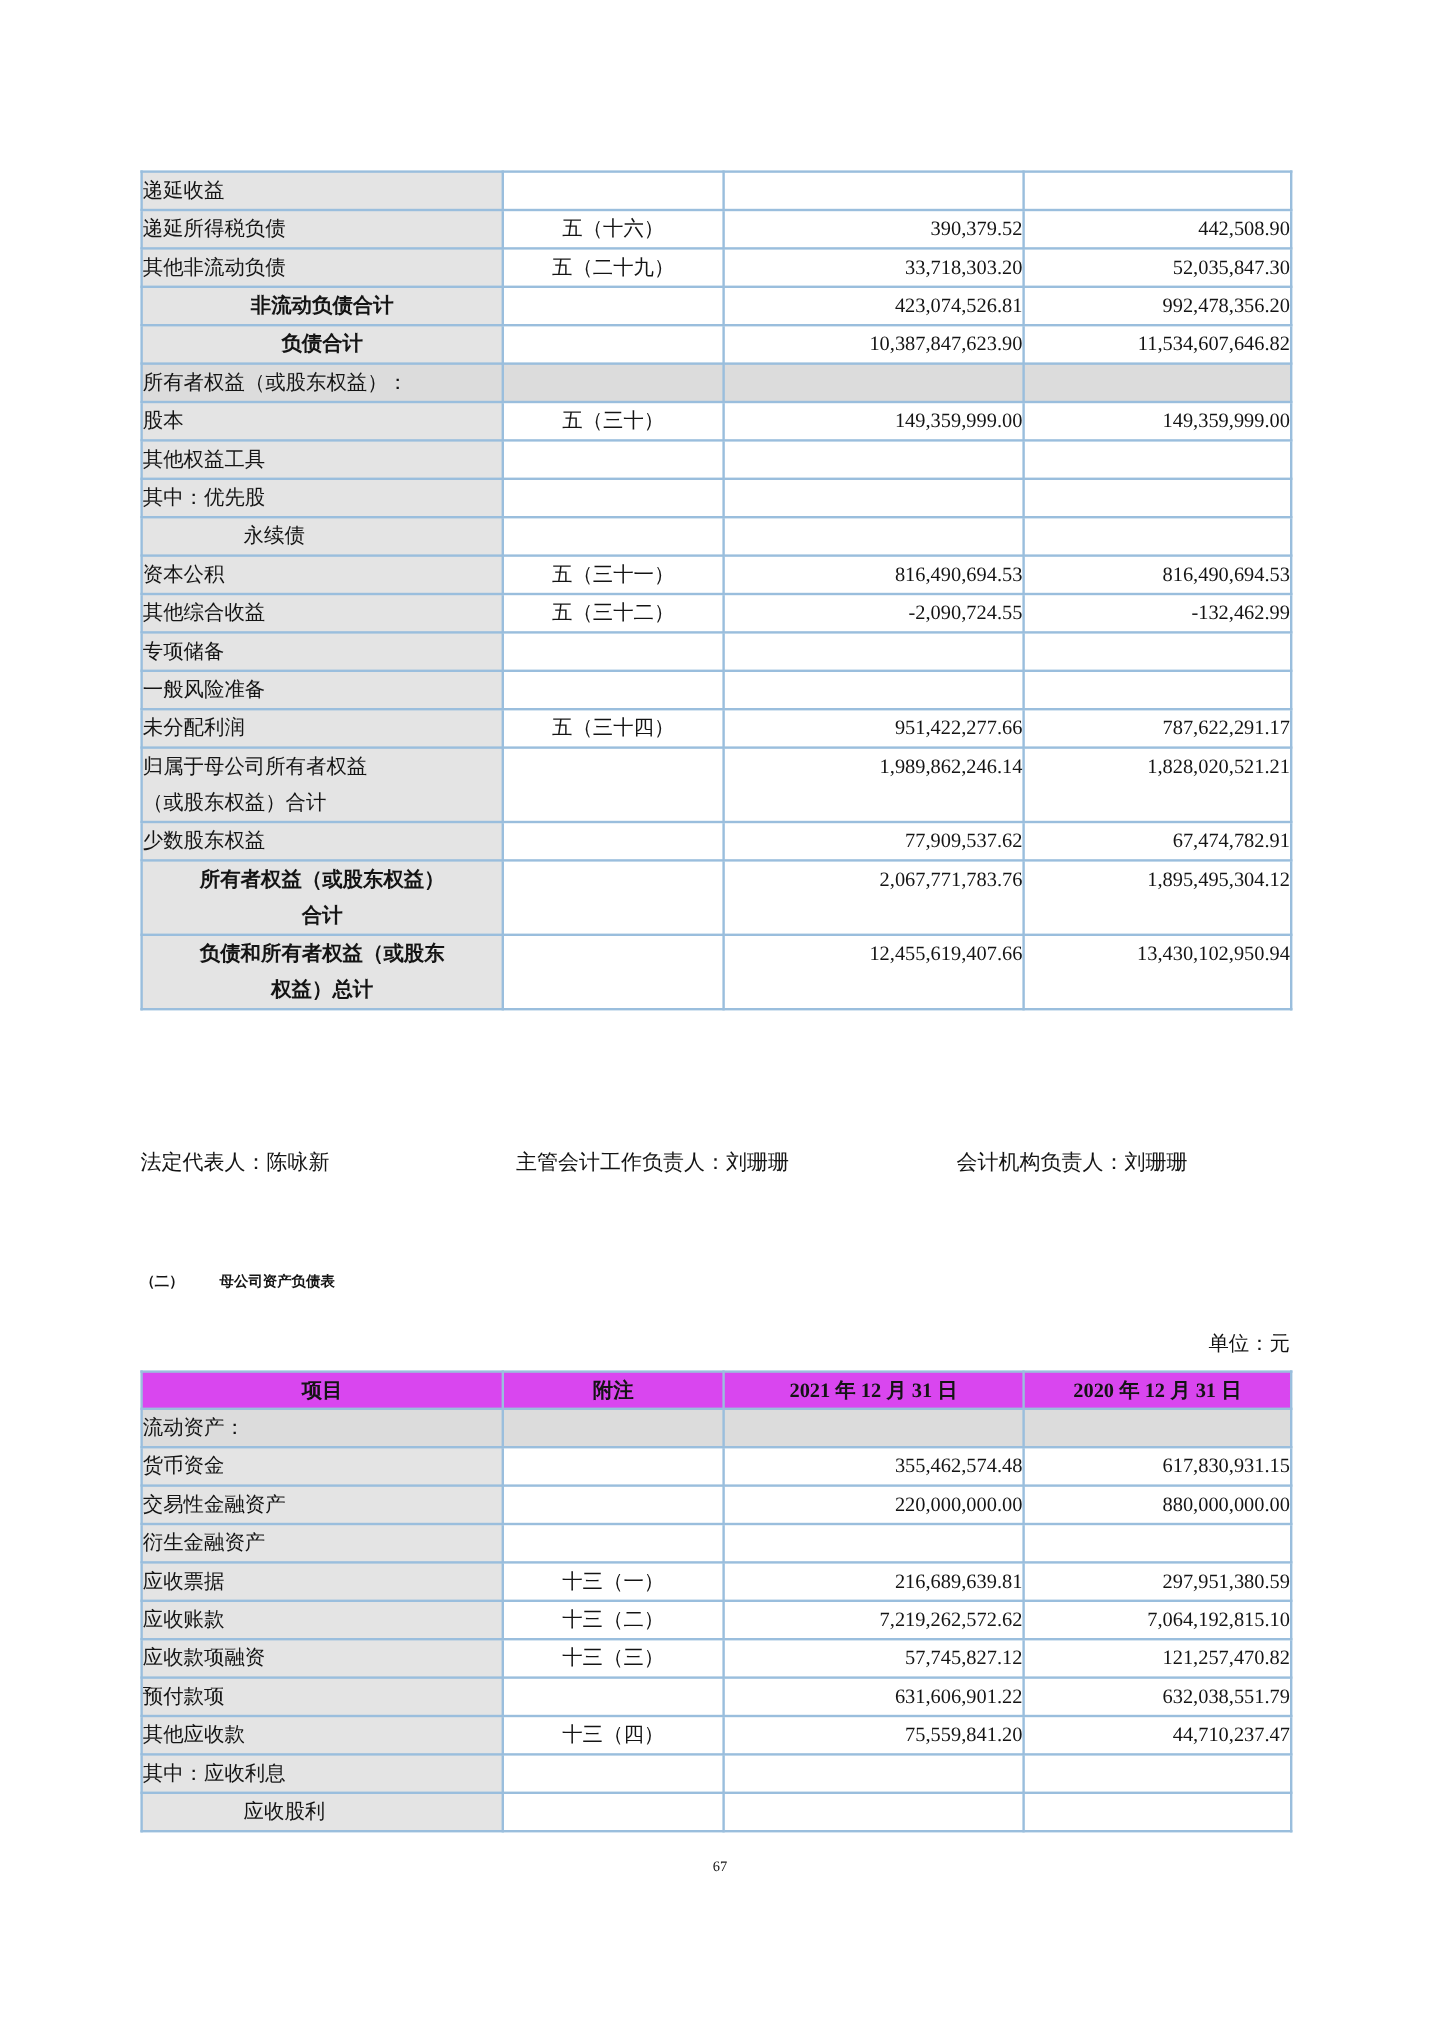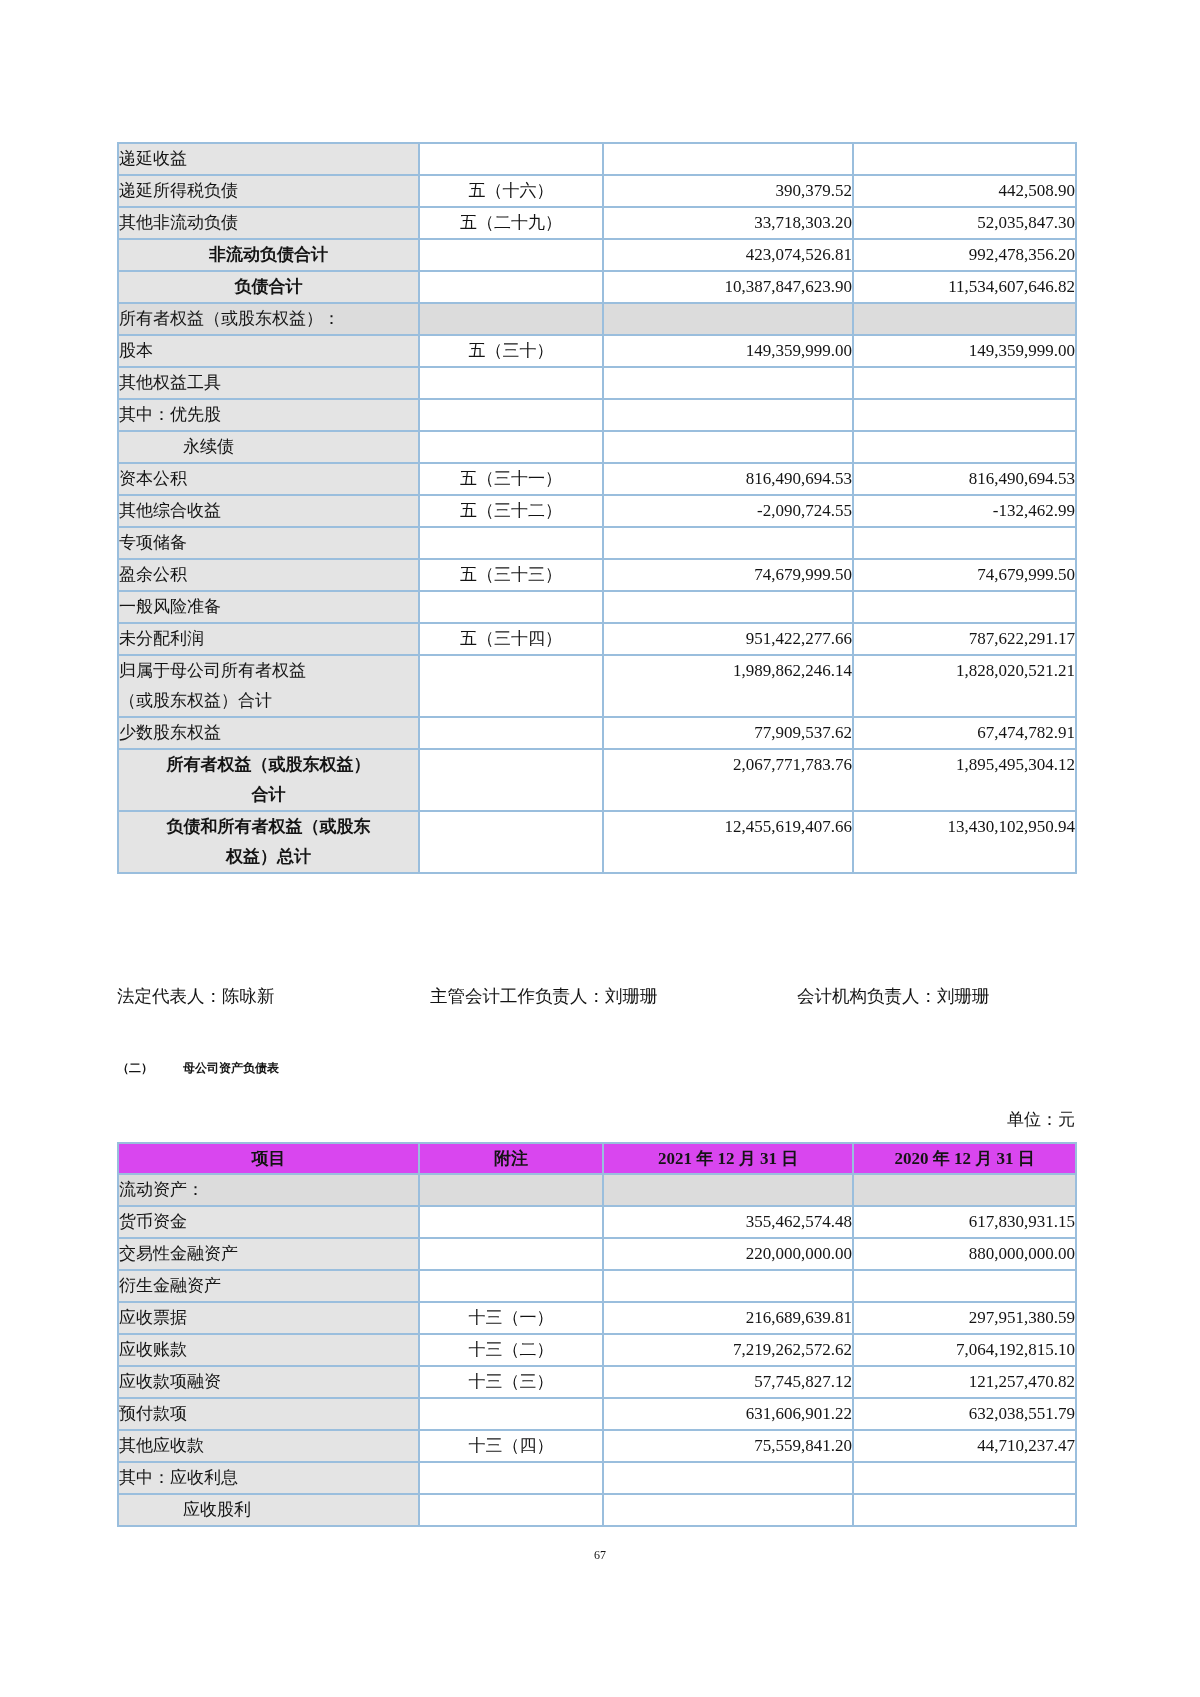--- a/index.html
+++ b/index.html
@@ -15,23 +15,23 @@
   #t1{top:142px;}
   #t2{top:1142px;}
   .sheet td,.sheet th{border:2px solid #9abedd;padding:0;vertical-align:top;}
   .sheet td{height:30px;line-height:30px;}
   .c-item{background:#e4e4e4;padding-left:10px;white-space:pre-line;text-align:left;}
   .c-note{text-align:center;}
   .c-v1,.c-v2{text-align:right;padding-right:14px;}
   tr.total .c-item{text-align:center;font-weight:bold;padding-left:0;}
   tr.section td{background:#dcdcdc;}
   tr.section .c-item{font-weight:normal;}
-  tr.indent .c-item{padding-left:64px;}
+  tr.indent .c-item{padding-left:84px;}
   #t2 thead th{height:29px;line-height:29px;background:#d946ef;font-weight:bold;text-align:center;}
-  .signatures{position:absolute;top:956px;left:117px;width:958px;height:26px;font-size:17.5px;margin-top:28px;}
+  .signatures{position:absolute;top:956px;left:117px;width:958px;height:26px;font-size:17.5px;}
   .sig{position:absolute;top:0;white-space:nowrap;}
   .sig.s1{left:0;}
   .sig.s2{left:313px;}
   .sig.s3{left:680px;}
   .heading2{position:absolute;top:1060px;left:117px;font-weight:bold;font-size:12px;white-space:nowrap;}
   .heading2 .hnum{margin-right:30px;}
   .unit{position:absolute;top:1108px;right:125px;font-size:17px;}
   .pageno{position:absolute;top:1548px;left:0;width:1200px;text-align:center;font-size:12px;}
 </style>
 </head>
@@ -117,26 +117,20 @@
           <td class="c-item">其他综合收益</td>
           <td class="c-note">五（三十二）</td>
           <td class="c-v1">-2,090,724.55</td>
           <td class="c-v2">-132,462.99</td>
         </tr>
         <tr>
           <td class="c-item">专项储备</td>
           <td class="c-note"></td>
           <td class="c-v1"></td>
           <td class="c-v2"></td>
-        </tr>
-        <tr>
-          <td class="c-item">盈余公积</td>
-          <td class="c-note">五（三十三）</td>
-          <td class="c-v1">74,679,999.50</td>
-          <td class="c-v2">74,679,999.50</td>
         </tr>
         <tr>
           <td class="c-item">一般风险准备</td>
           <td class="c-note"></td>
           <td class="c-v1"></td>
           <td class="c-v2"></td>
         </tr>
         <tr>
           <td class="c-item">未分配利润</td>
           <td class="c-note">五（三十四）</td>

